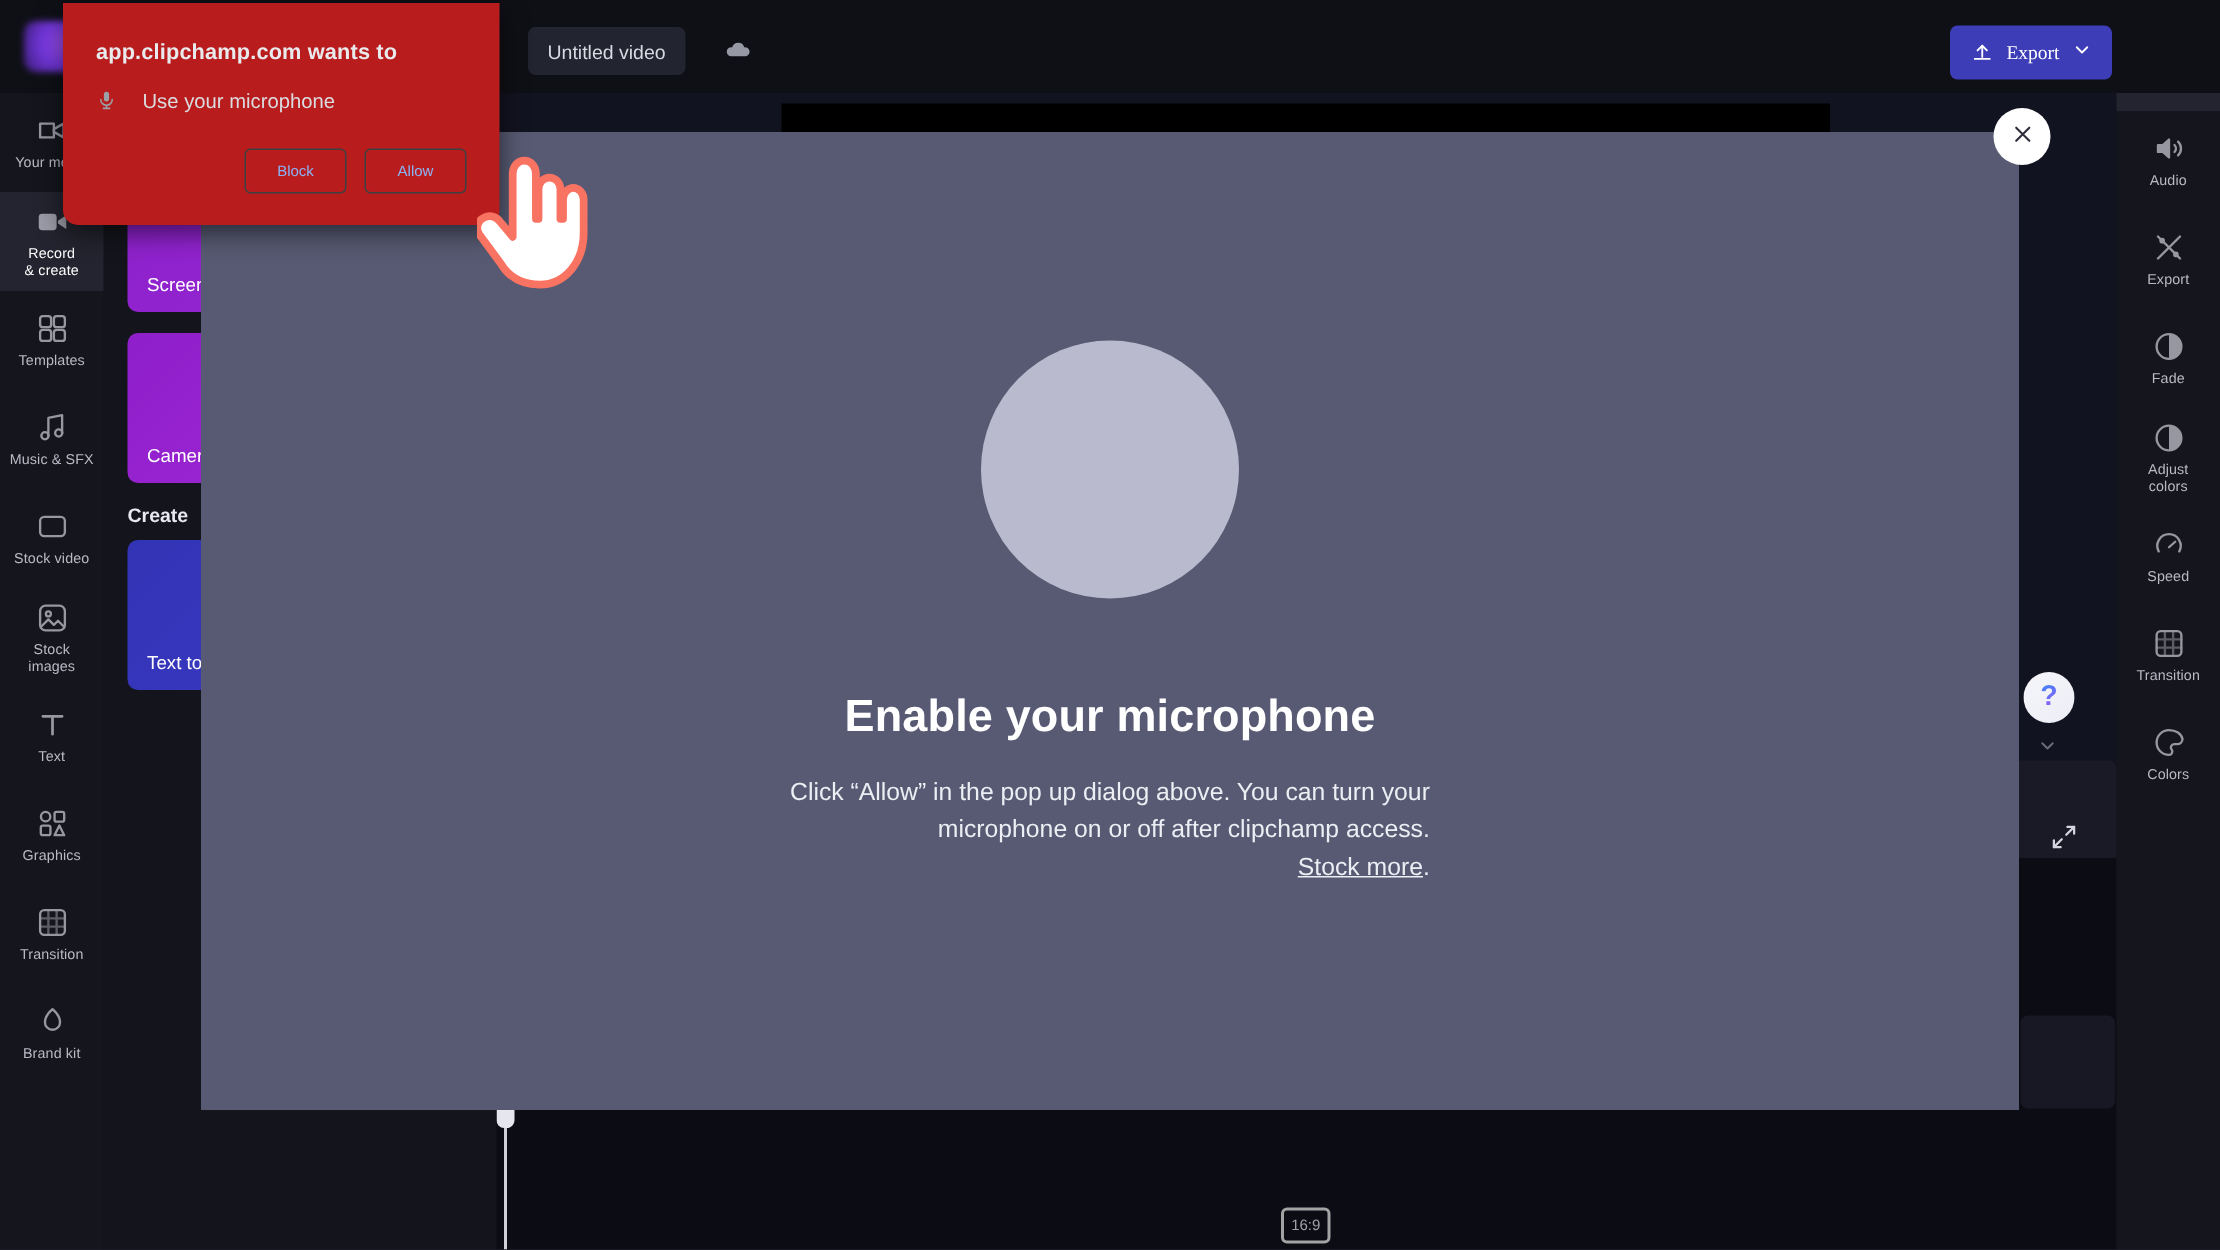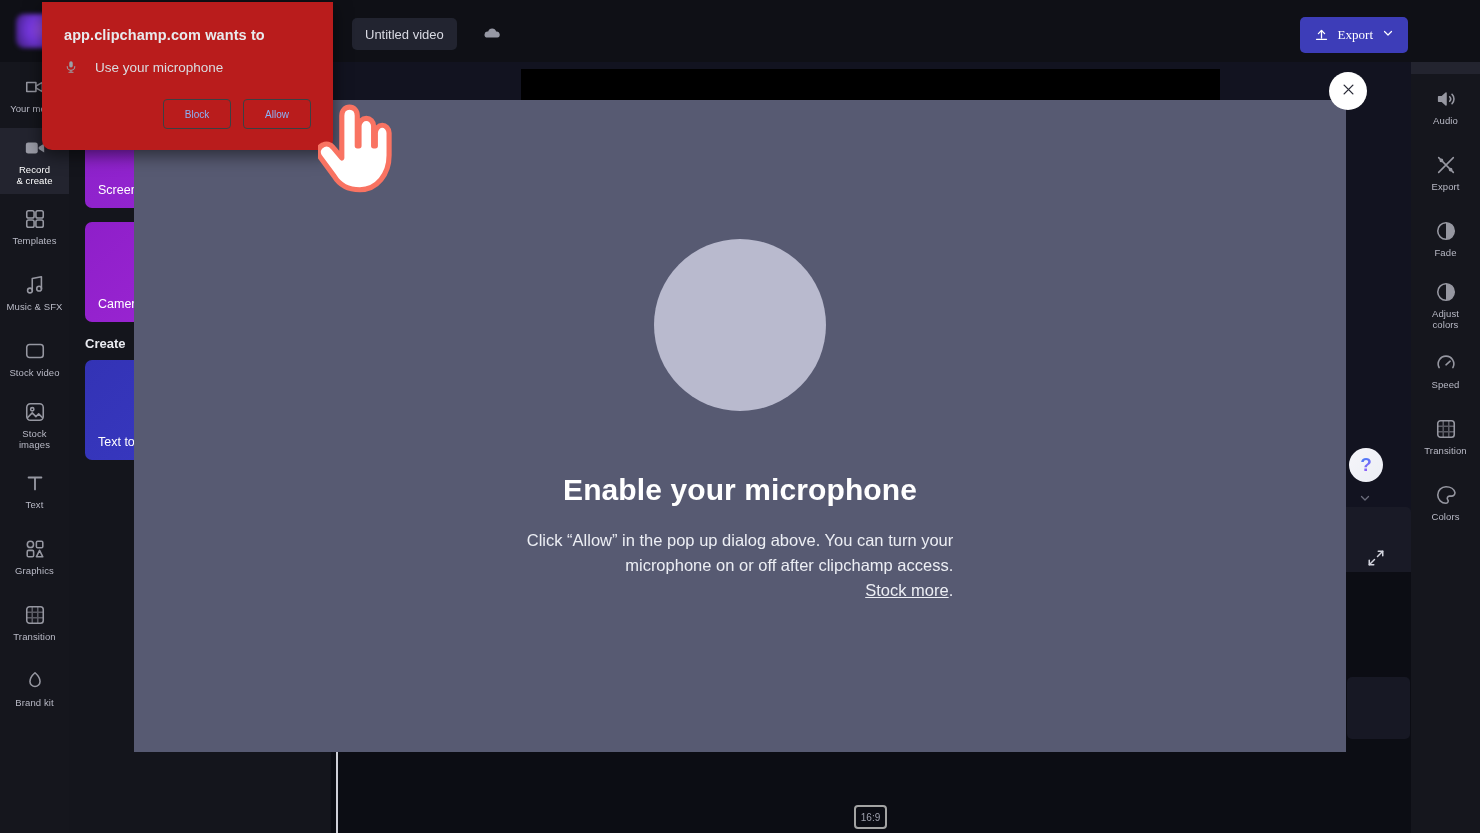--- a/index.html
+++ b/index.html
@@ -136,21 +136,21 @@
   }
   .ratio-badge {
     position: absolute; left: 523px; top: 233px; width: 33px; height: 24px;
     border: 2px solid #a3a3a3; border-radius: 4px; color: #9fa1ad;
     font-size: 10px; display: flex; align-items: center; justify-content: center;
     cursor: pointer;
   }
 
   
   .modal {
-    position: absolute; left: 134px; top: 100px; width: 1212px; height: 652px;
+    position: absolute; left: 134px; top: 88px; width: 1212px; height: 652px;
     background: #575a72; z-index: 40;
   }
   .modal-inner {
     width: 100%; height: 100%; display: flex; flex-direction: column;
     align-items: center; justify-content: center; padding-bottom: 10px;
   }
   .mic-circle {
     width: 172px; height: 172px; border-radius: 50%; background: #b9bace;
     margin-bottom: 62px;
   }

